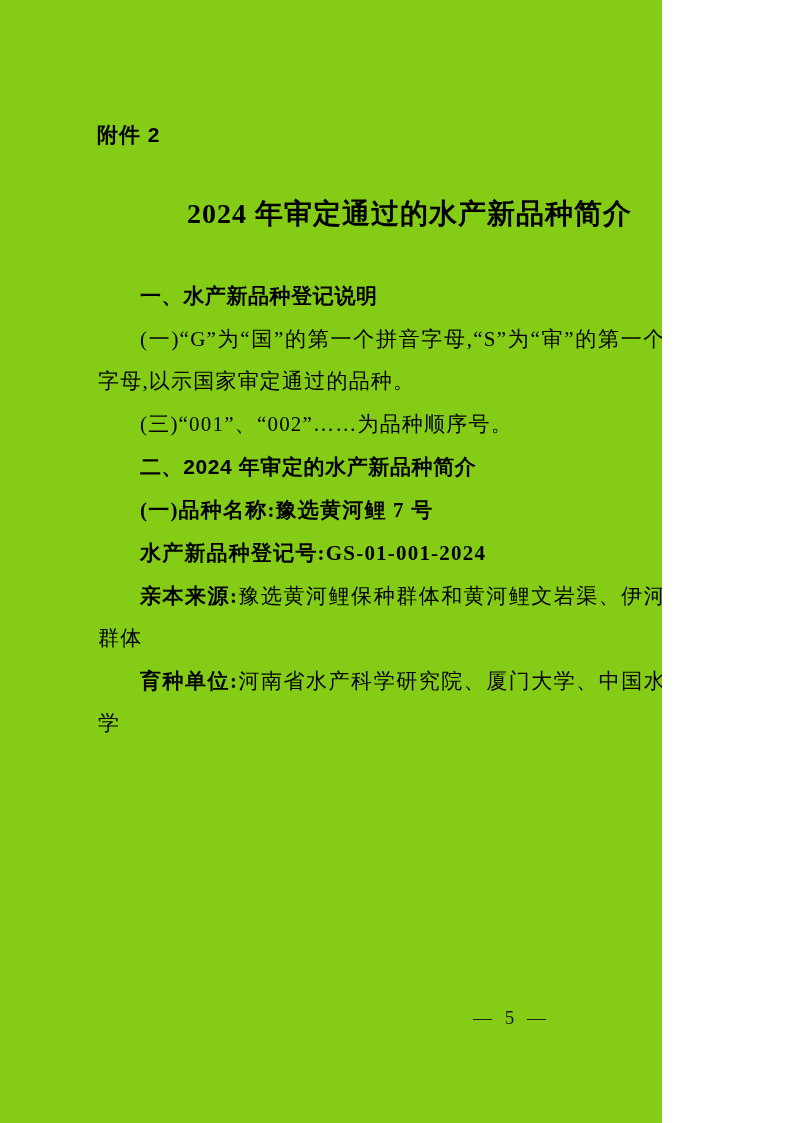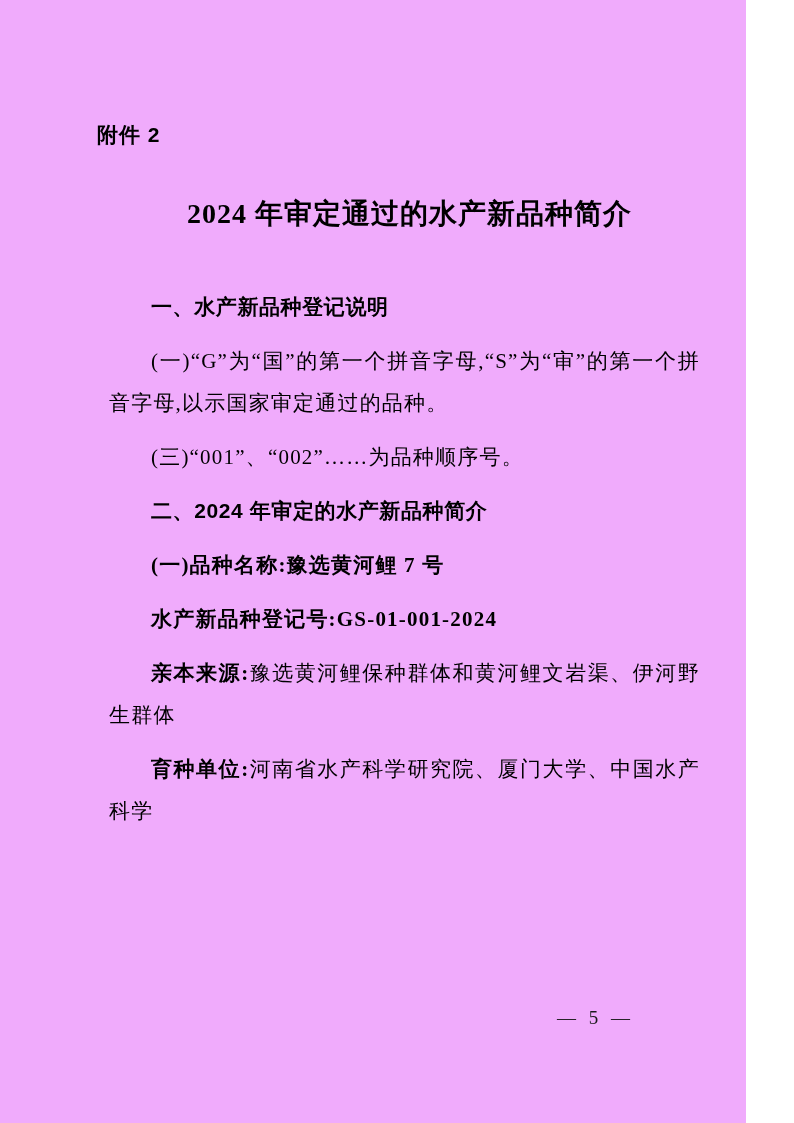--- a/index.html
+++ b/index.html
@@ -2,23 +2,23 @@
 <html><head>
 <meta charset="utf-8">
 <style>
   html, body {
     margin: 0;
     padding: 0;
     background: #ffffff;
   }
   .page {
     position: relative;
-    width: 746px;
+    width: 662px;
     height: 1123px;
-    background: #f0abfc;
+    background: #84cc16;
     color: #000000;
     overflow: hidden;
     font-family: "Liberation Serif", serif;
   }
   .attachment {
     position: absolute;
     left: 97px;
     top: 121px;
     font-size: 21px;
     line-height: 28px;
@@ -45,21 +45,21 @@
     top: 274px;
     width: 615px;
     height: 716px;
     overflow: hidden;
     font-size: 21px;
     line-height: 42px;
     letter-spacing: 1.2px;
     text-align: justify;
   }
   .doc-body p {
-    margin: 12px;
+    margin: 1px;
     padding: 0;
     text-indent: 2em;
     text-justify: inter-character;
   }
   .sec-heading {
     font-family: "Liberation Sans", sans-serif;
     font-weight: bold;
     letter-spacing: 0.6px;
     text-align: left;
   }

